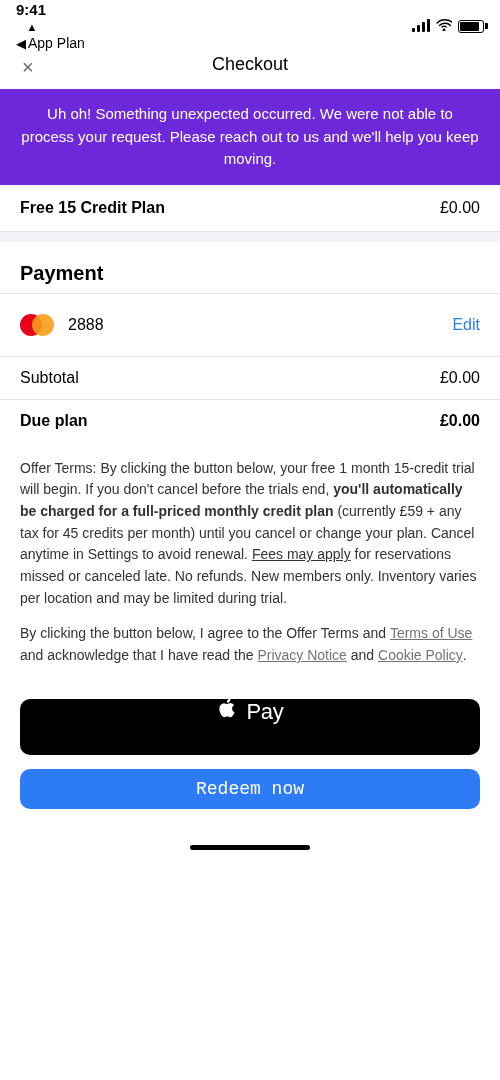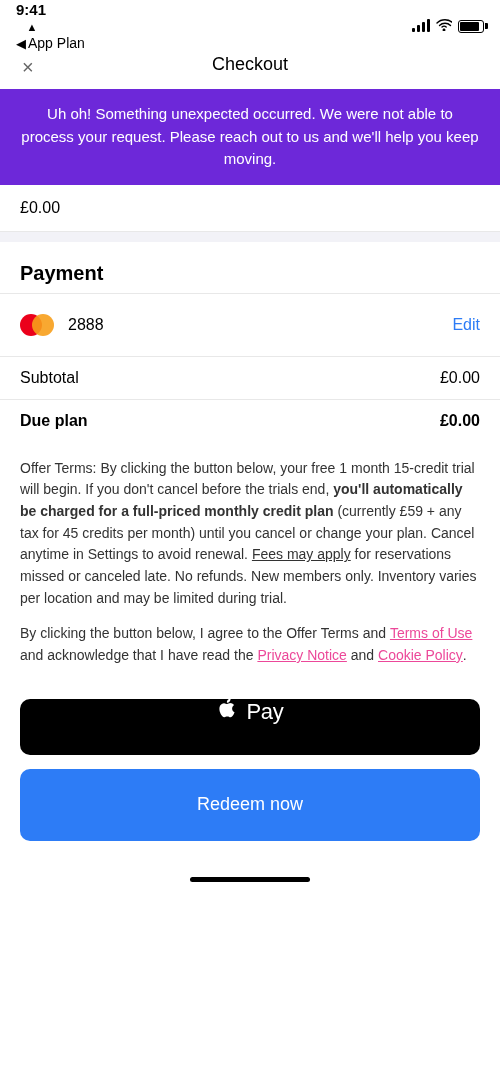--- a/index.html
+++ b/index.html
@@ -221,21 +221,21 @@
     .offer-terms .bold-text {
       font-weight: 700;
     }
     .offer-terms .underline {
       text-decoration: underline;
     }
     .offer-terms p + p {
       margin-top: 14px;
     }
     .offer-terms a {
-      color: #ec4899;
+      color: #737373;
       text-decoration: underline;
       font-weight: 500;
     }
 
     
     .buttons-section {
       padding: 16px 20px 20px;
       display: flex;
       flex-direction: column;
       gap: 14px;
@@ -261,25 +261,26 @@
     .apple-pay-btn .pay-text {
       font-size: 22px;
       font-weight: 400;
       letter-spacing: -0.3px;
     }
     .redeem-btn {
       background: #2d7cf6;
       color: #fff;
       border: none;
       border-radius: 10px;
-      height: 72px;
+      height: 40px;
       width: 100%;
       font-size: 18px;
       font-weight: 500;
       cursor: pointer;
+      font-family: Liberation Mono, monospace;
     }
 
     
     .home-indicator {
       display: flex;
       justify-content: center;
       padding: 16px 0 10px;
     }
     .home-bar {
       width: 120px;
@@ -326,20 +327,21 @@
 <div class="header">
   <span class="close-btn">×</span>
   <span class="header-title">Checkout</span>
 </div>
 
 <div class="error-banner">
   <span>Uh oh! Something unexpected occurred. We were not able to process your request. Please reach out to us and we'll help you keep moving.</span>
 </div>
 
 <div class="plan-row">
+  <span class="plan-name">Free 15 Credit Plan</span>
   <span class="plan-price">£0.00</span>
 </div>
 
 <div style="height:10px; background:#f2f2f7;"></div>
 
 <div class="section">
   <div class="section-title">Payment</div>
 </div>
 <div class="divider"></div>
 

